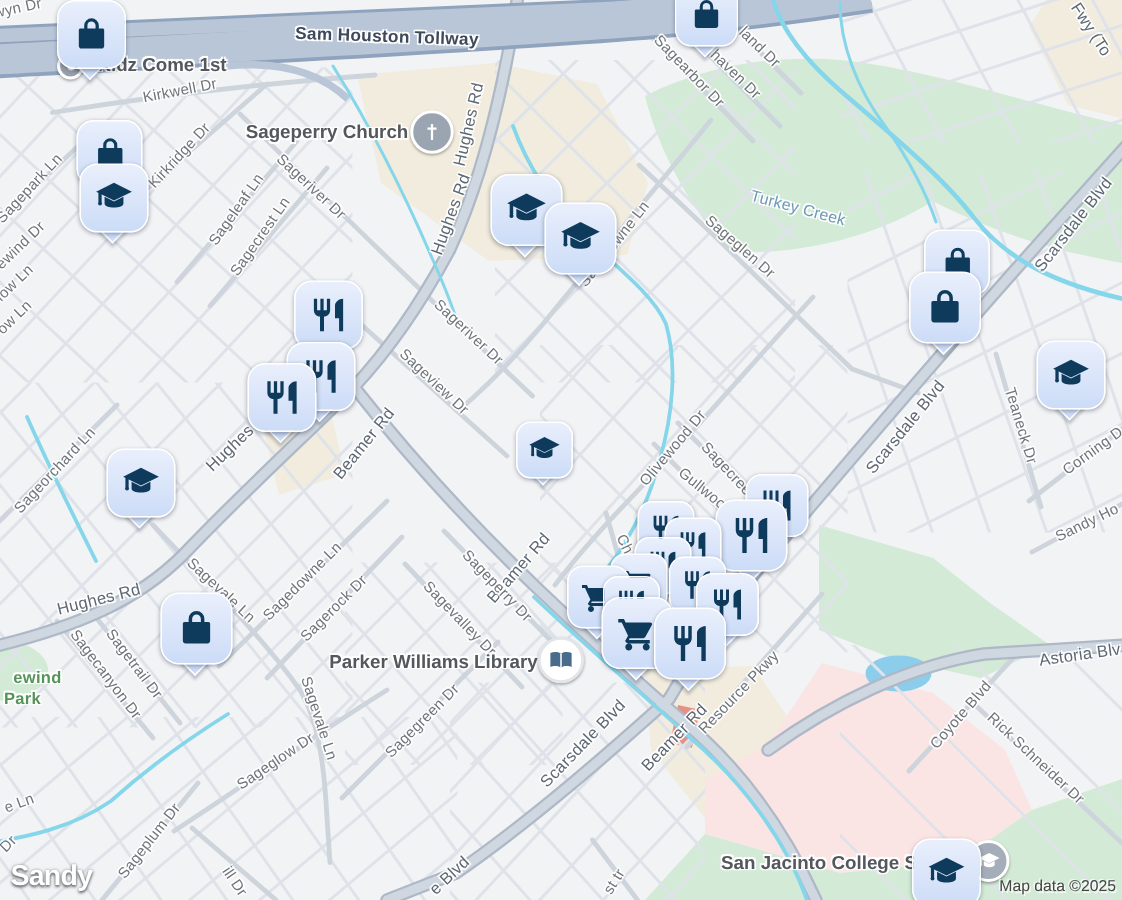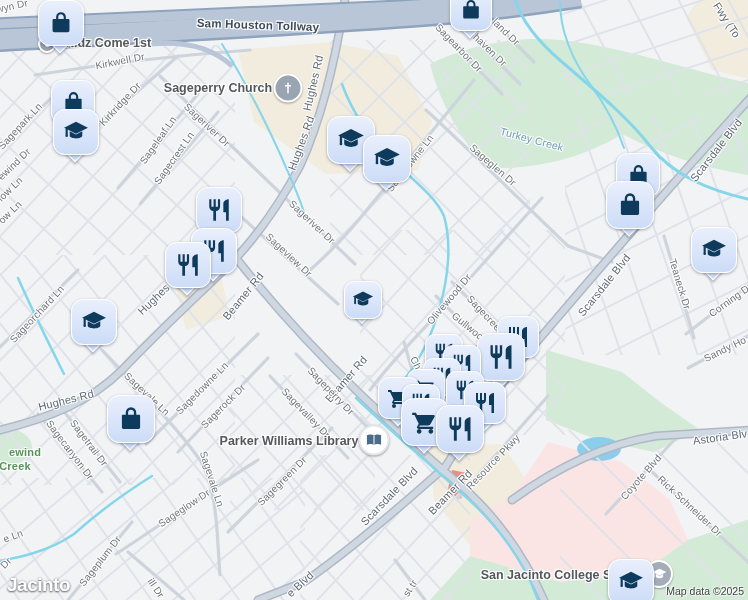--- a/index.html
+++ b/index.html
@@ -735,21 +735,21 @@
       <span class="rl mn" style="left: 100px; top: 561px; transform: translate(-50%, -50%) rotate(-52deg);">Sageplum Dr</span>
       <span class="rl mn" style="left: 282px; top: 481px; transform: translate(-50%, -50%) rotate(-45deg);">Sagegreen Dr</span>
       <span class="rl mn" style="left: 306px; top: 413px; transform: translate(-50%, -50%) rotate(46deg);">Sagevalley Dr</span>
       <span class="rl mn" style="left: 331px; top: 391px; transform: translate(-50%, -50%) rotate(46deg);">Sageperry Dr</span>
       <span class="rl mj" style="left: 300px; top: 584px; transform: translate(-50%, -50%) rotate(-43deg);">e Blvd</span>
       <span class="rl mn" style="left: 410px; top: 588px; transform: translate(-50%, -50%) rotate(-58deg);">st tr</span>
       <span class="rl mn" style="left: 156px; top: 588px; transform: translate(-50%, -50%) rotate(56deg);">ill Dr</span>
       <span class="rl mn" style="left: 13px; top: 536px; transform: translate(-50%, -50%) rotate(-20deg);">e Ln</span>
       <span class="rl mn" style="left: 6px; top: 563px; transform: translate(-50%, -50%) rotate(-45deg);">Dr</span>
       <span class="rl pk" style="left: 25px; top: 452px; transform: translate(-50%, -50%) rotate(0deg);">ewind</span>
-      <span class="rl pk" style="left: 15px; top: 466px; transform: translate(-50%, -50%) rotate(0deg);">Creek</span>
+      <span class="rl pk" style="left: 15px; top: 466px; transform: translate(-50%, -50%) rotate(0deg);">Park</span>
     </div>
   <div id="markers">
       <div class="poi pin" style="left: 47px; top: 44px; z-index: 84;"></div>
       <span class="poi-label" style="left: 108px; top: 43px; transform: translate(-50%, -50%);">Kidz Come 1st</span>
       <div class="poi church" style="left: 288px; top: 88px; z-index: 89;">
         <svg width="15" height="15" viewBox="0 0 24 24">
           <use href="#i-cross"></use>
         </svg>
       </div>
       <span class="poi-label" style="left: 218px; top: 88px; transform: translate(-50%, -50%);">Sageperry Church</span>
@@ -983,21 +983,21 @@
       </div>
       <div class="mk" style="left: 401px; top: 398px; width: 46px; height: 46px; z-index: 621;">
         <div class="tail" style="bottom:-5.98px"></div>
     <div class="bal">
           <svg width="28" height="28" viewBox="0 0 24 24">
             <use href="#i-cart"></use>
           </svg>
         </div>
       </div>
     </div>
-  <div id="glogo">Jacinto</div>
+  <div id="glogo">Sandy</div>
   <div id="attr">Map data ©2025</div>
 </div>
 
 <svg width="0" height="0" style="position:absolute">
   <symbol id="i-bag" viewBox="0 0 24 24">
     <path class="ps" d="M8.5 9.5V6.5a3.5 3.5 0 0 1 7 0V9.5"></path>
     <path class="pf" d="M5.2 8.3h13.6c.6 0 1 .4 1 1V19c0 .9-.7 1.6-1.6 1.6H5.8c-.9 0-1.6-.7-1.6-1.6V9.3c0-.6.4-1 1-1z"></path>
   </symbol>
   <symbol id="i-cap" viewBox="0 0 24 24">
     <path class="pf" d="M12 2.6 23 8.1 12 13.6 1 8.1z"></path>

